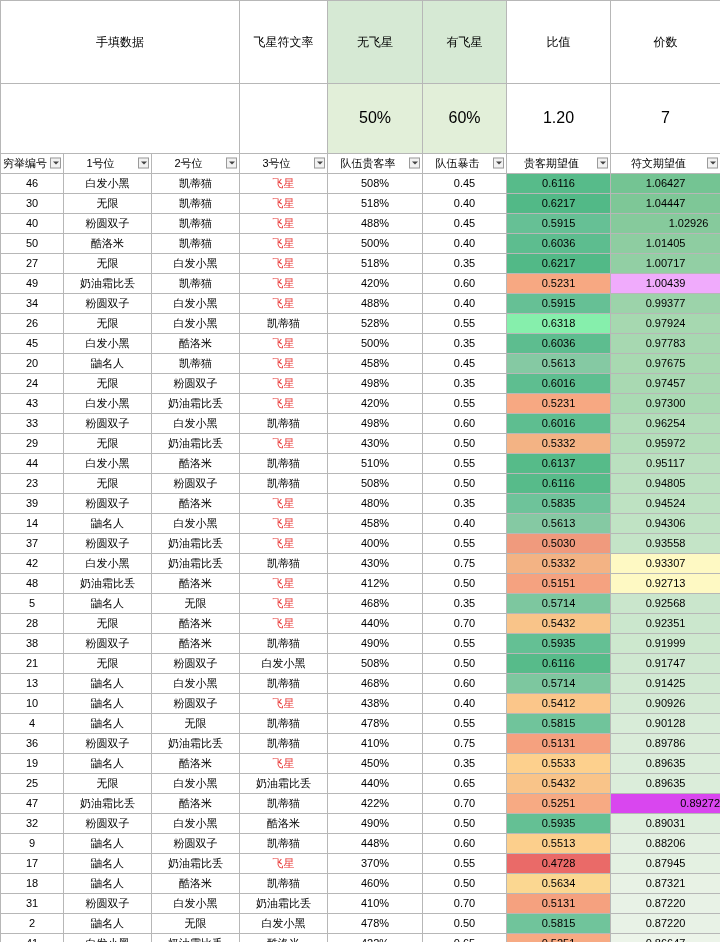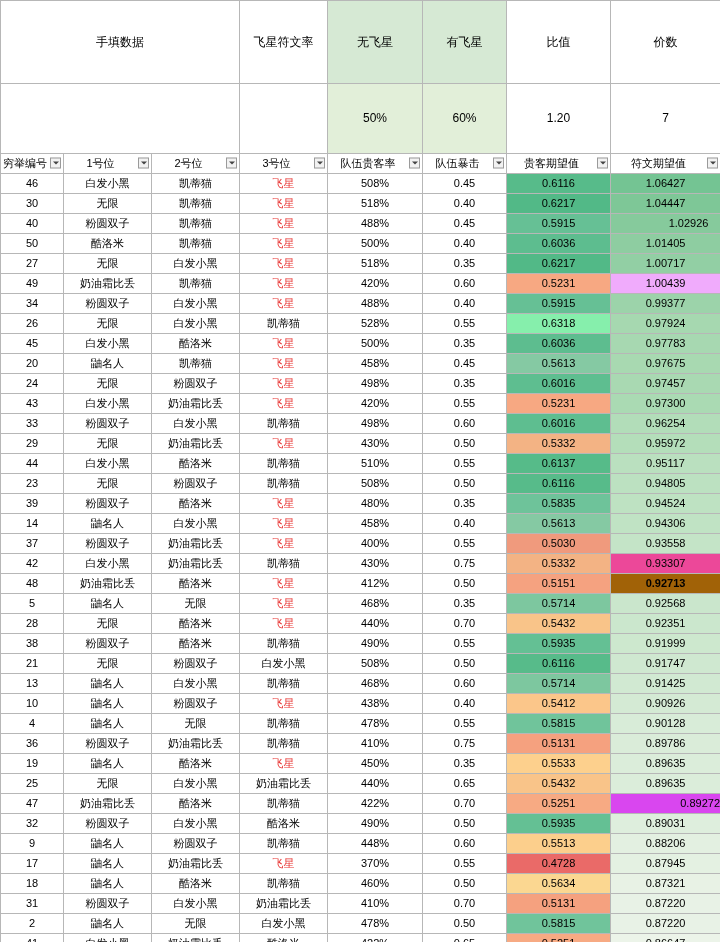--- a/index.html
+++ b/index.html
@@ -31,21 +31,21 @@
   
   tr.band1 td{
     height:24px;
     font-size:12px;
     background:#ffffff;
   }
   tr.band1 td.h-green{background:#d6e9d4;}
   tr.band1 td.h-plain{background:#ffffff;}
   tr.band2 td{
     height:20px;
-    font-size:12px;
+    font-size:16px;
     background:#ffffff;
   }
   tr.band2 td.h-lightgreen{background:#e2efd9;}
 
   
   tr.filters td{
     height:19px;
     font-size:11px;
     background:#ffffff;
     position:relative;
@@ -336,31 +336,31 @@
           <td class="num" style="background: rgb(196, 228, 199);">0.93558</td>
         </tr>
         <tr class="data">
           <td class="c-id">42</td>
           <td class="c-pos1">白发小黑</td>
           <td class="c-pos2">奶油霜比丢</td>
           <td class="c-pos3">凯蒂猫</td>
           <td class="num">430%</td>
           <td class="num">0.75</td>
           <td class="num" style="background: rgb(243, 179, 132);">0.5332</td>
-          <td class="num" style="background: #ec4899;">0.93307</td>
+          <td class="num" style="background: #fef9c3;">0.93307</td>
         </tr>
         <tr class="data">
           <td class="c-id">48</td>
           <td class="c-pos1">奶油霜比丢</td>
           <td class="c-pos2">酷洛米</td>
           <td class="c-pos3" style="color: rgb(232, 49, 47);">飞星</td>
           <td class="num">412%</td>
           <td class="num">0.50</td>
           <td class="num" style="background: rgb(245, 162, 128);">0.5151</td>
-          <td class="num" style="background: #a16207; font-weight: bold;">0.92713</td>
+          <td class="num" style="background: #fef9c3;">0.92713</td>
         </tr>
         <tr class="data">
           <td class="c-id">5</td>
           <td class="c-pos1">鼬名人</td>
           <td class="c-pos2">无限</td>
           <td class="c-pos3" style="color: rgb(232, 49, 47);">飞星</td>
           <td class="num">468%</td>
           <td class="num">0.35</td>
           <td class="num" style="background: rgb(125, 199, 159);">0.5714</td>
           <td class="num" style="background: rgb(202, 230, 204);">0.92568</td>

